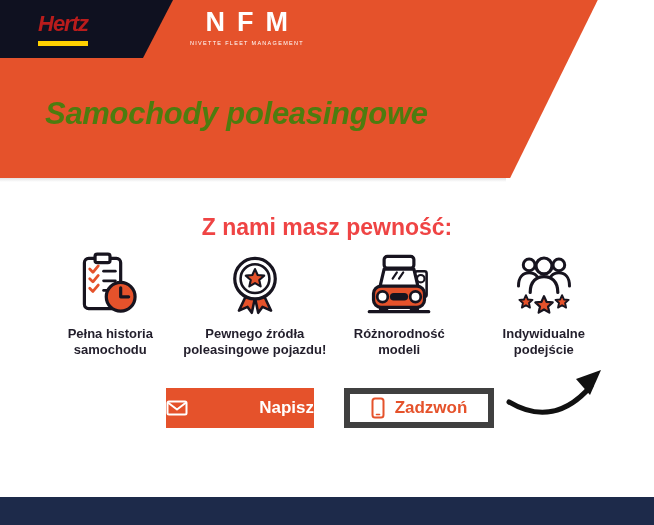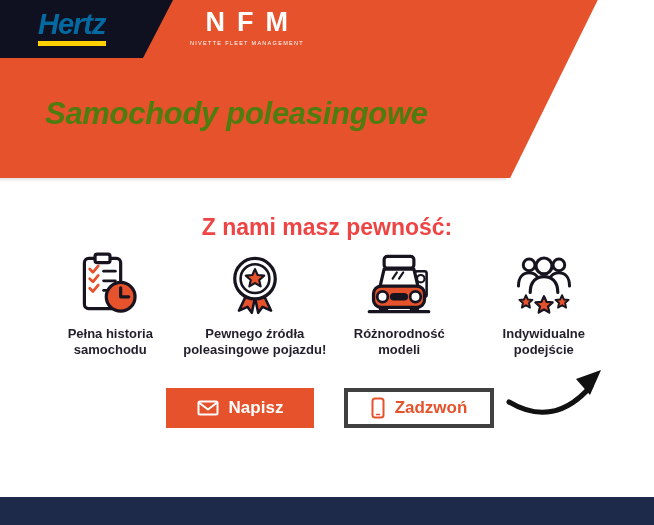--- a/index.html
+++ b/index.html
@@ -15,21 +15,21 @@
   .banner-shadow{
     position:absolute;left:0;top:178px;width:506px;height:4px;
     background:linear-gradient(rgba(25,25,35,.12),rgba(25,25,35,0));
   }
   .topbar{
     position:absolute;left:0;top:0;width:200px;height:58px;background:#0F1120;
     clip-path:polygon(0 0, 86.5% 0, 71.5% 100%, 0 100%);
   }
   .hertz{position:absolute;left:38px;top:9px;display:inline-block;}
   .hertz-word{
-    color:#0369a1;font-style:italic;font-weight:bold;font-size:29px;line-height:30px;
+    color:#b91c1c;font-style:italic;font-weight:bold;font-size:22px;line-height:30px;
     letter-spacing:-1px;
   }
   .hertz-bar{width:100%;height:5px;background:#FFD100;margin-top:2px;}
   .nfm{position:absolute;left:190px;top:6px;width:110px;text-align:right;color:#fff;}
   .nfm-word{font-size:27px;font-weight:bold;letter-spacing:12px;padding-left:12px;line-height:32px;}
   .nfm-sub{font-size:5.5px;letter-spacing:1.3px;margin-top:2px;white-space:nowrap;}
   .title{
     position:absolute;left:45px;top:96px;color:#4d7c0f;font-size:31px;font-weight:bold;
     letter-spacing:-.3px;
     font-style:italic;
@@ -47,22 +47,22 @@
   .caption{
     color:#221E2B;font-size:13px;line-height:16px;font-weight:bold;
     max-width:122px;margin:0 auto;
   }
   .feature:nth-child(2) .caption{max-width:152px;}
   
   .btn{
     position:absolute;top:388px;height:40px;display:flex;align-items:center;justify-content:center;
     gap:10px;font-size:17px;font-weight:bold;box-sizing:border-box;cursor:pointer;
   }
-  .btn-write{left:166px;width:148px;background:#E5522B;color:#fff;}
-  .btn-call{left:344px;width:150px;background:#fff;color:#E5522B;border:4px solid #404040;}
+  .btn-write{left:166px;width:148px;background:#E5522B;color:#fff;justify-content:space-between;}
+  .btn-call{left:344px;width:150px;background:#fff;color:#E5522B;border:6px solid #404040;}
   
   .arrow{position:absolute;left:503px;top:358px;}
   .footer{position:absolute;left:0;bottom:0;width:654px;height:28px;background:#1D2A4A;}
   svg{display:block;}
 </style>
 </head>
 <body>
 
 <div class="canvas">
 

